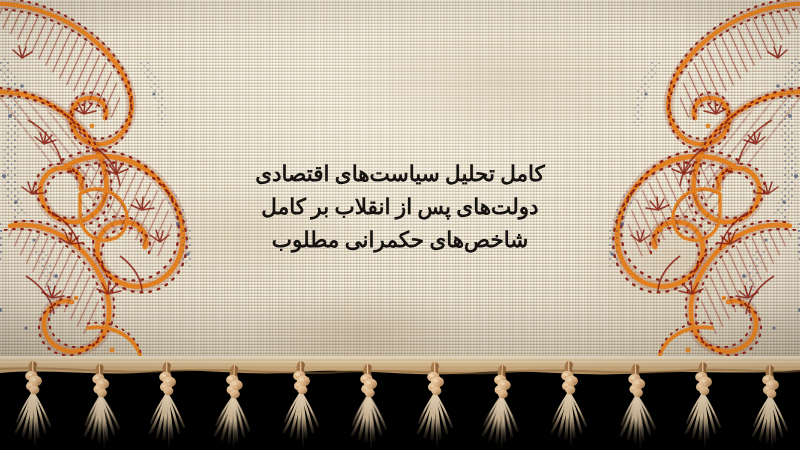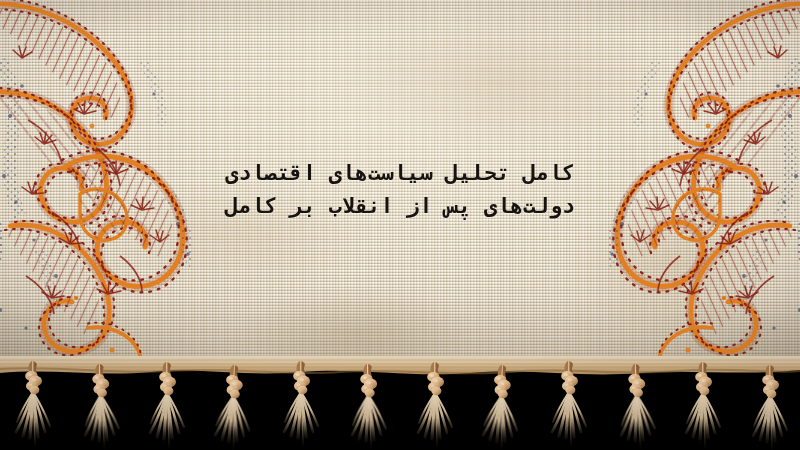--- a/index.html
+++ b/index.html
@@ -130,21 +130,21 @@
     position: absolute;
     left: 0; right: 0;
     top: 158px;
     text-align: center;
     z-index: 6;
   }
   .title-line {
     display: block;
     direction: rtl;
     unicode-bidi: isolate;
-    font-family: Liberation Mono, monospace;
+    font-family: Liberation Serif, serif;
     font-size: 21.5px;
     font-weight: 700;
     line-height: 33px;
     color: #16120f;
     letter-spacing: 0;
     white-space: nowrap;
     text-shadow: 0 1px 0 rgba(255,252,244,.35);
   }
 
   
@@ -486,20 +486,21 @@
         </g>
       </svg>
     </div>
 
     <div class="hem"></div>
   </div>
 
   <div class="title-block">
     <span class="title-line">کامل تحلیل سیاست‌های اقتصادی</span>
     <span class="title-line">دولت‌های پس از انقلاب بر کامل</span>
+    <span class="title-line">شاخص‌های حکمرانی مطلوب</span>
   </div>
 
   <div class="fringe">
     <svg viewBox="0 0 800 94" xmlns="http://www.w3.org/2000/svg" aria-hidden="true">
       <defs>
         <linearGradient id="cordG" x1="0" y1="0" x2="1" y2="0">
           <stop offset="0%" stop-color="#a6794b"></stop>
           <stop offset="28%" stop-color="#f0d0a6"></stop>
           <stop offset="58%" stop-color="#dcb185"></stop>
           <stop offset="100%" stop-color="#8d6239"></stop>

